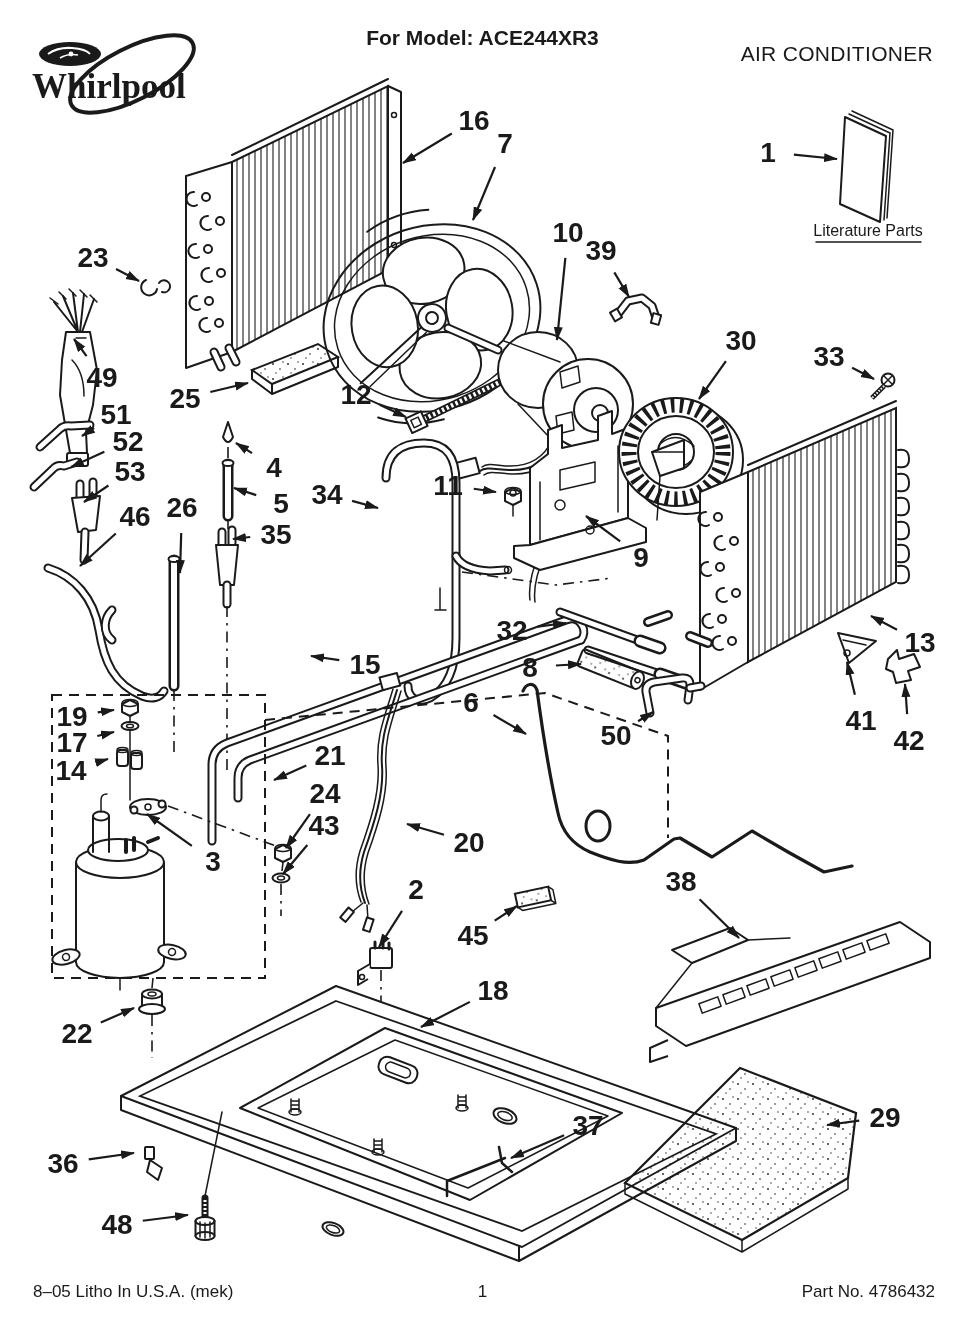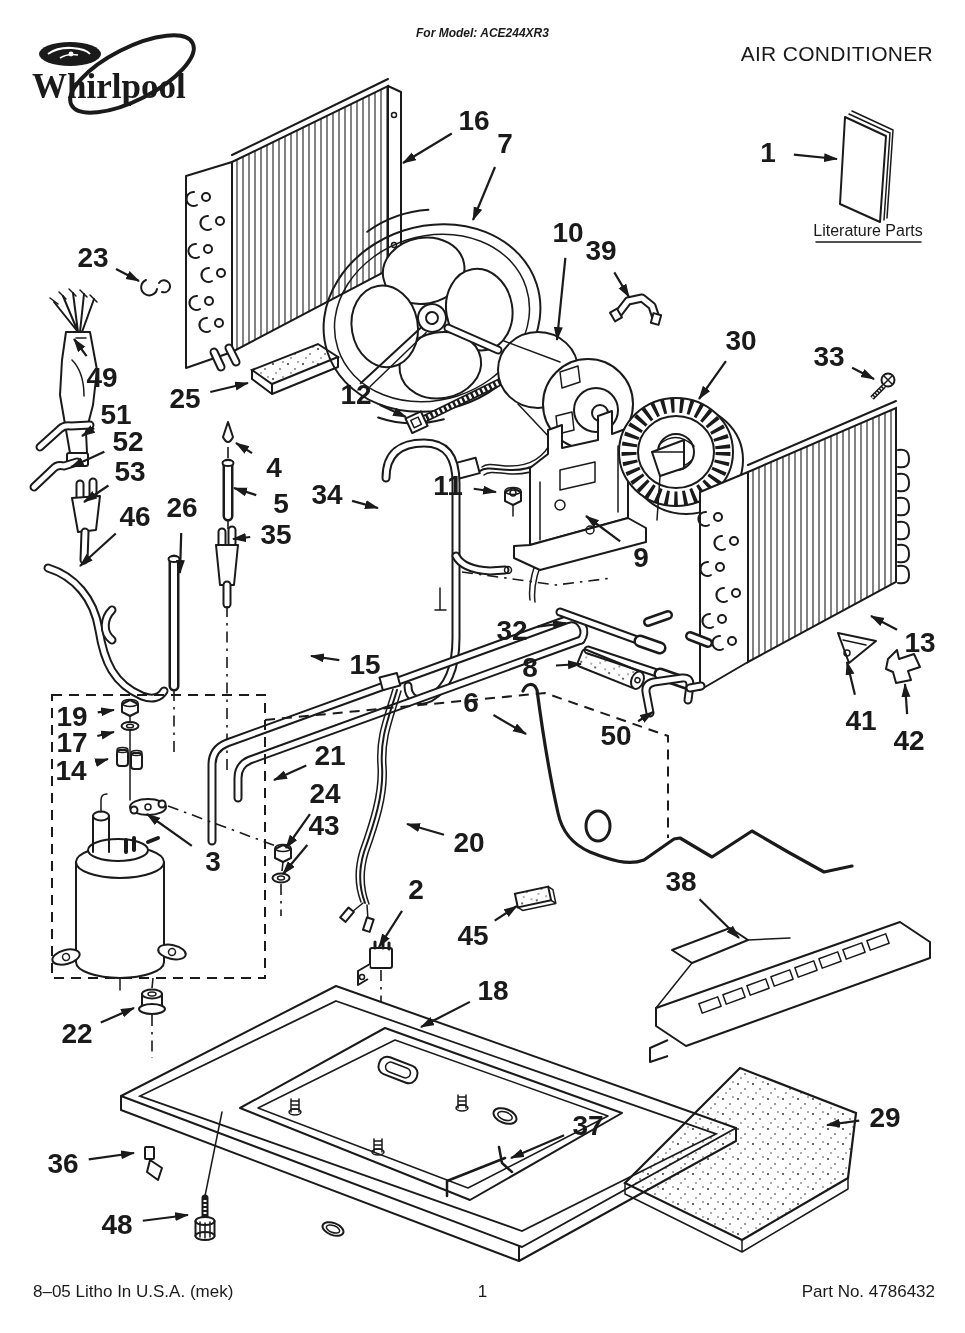--- a/index.html
+++ b/index.html
@@ -1,21 +1,21 @@
 <!DOCTYPE html>
 <html><head>
 <meta charset="utf-8">
 <style>
   html,body{margin:0;padding:0;background:#888;}
   .page{position:relative;width:965px;height:1333px;background:#fff;overflow:hidden;
         font-family:"Liberation Sans",sans-serif;color:#1a1a1a;}
   .hdr-logo{position:absolute;left:14px;top:14px;width:210px;height:110px;}
   .hdr-title{position:absolute;left:0;top:24px;width:965px;text-align:center;pointer-events:none;}
   .hdr-title h1{margin:0;font-size:30px;font-weight:bold;letter-spacing:.5px;}
-  .hdr-title h2{margin:2px 0 0 0;font-size:12px;font-weight:bold;font-style:italic;}
+  .hdr-title h2{margin:2px 0 0 0;font-size:21px;font-weight:bold;}
   .hdr-product{position:absolute;right:32px;top:42px;font-size:21px;letter-spacing:.3px;}
   .ftr{position:absolute;left:0;top:1282px;width:965px;font-size:17px;}
   .ftr .l{position:absolute;left:33px;}
   .ftr .c{position:absolute;left:0;width:100%;text-align:center;}
   .ftr .r{position:absolute;right:30px;}
   svg.diagram{position:absolute;left:0;top:0;}
   .ln{fill:none;stroke:#1a1a1a;stroke-width:2;stroke-linecap:round;stroke-linejoin:round;}
   .ln15{fill:none;stroke:#1a1a1a;stroke-width:1.5;stroke-linecap:round;stroke-linejoin:round;}
   .fw{fill:#fff;stroke:#1a1a1a;stroke-width:2;stroke-linejoin:round;}
   .to{fill:none;stroke:#1a1a1a;stroke-width:9;stroke-linecap:round;stroke-linejoin:round;}

